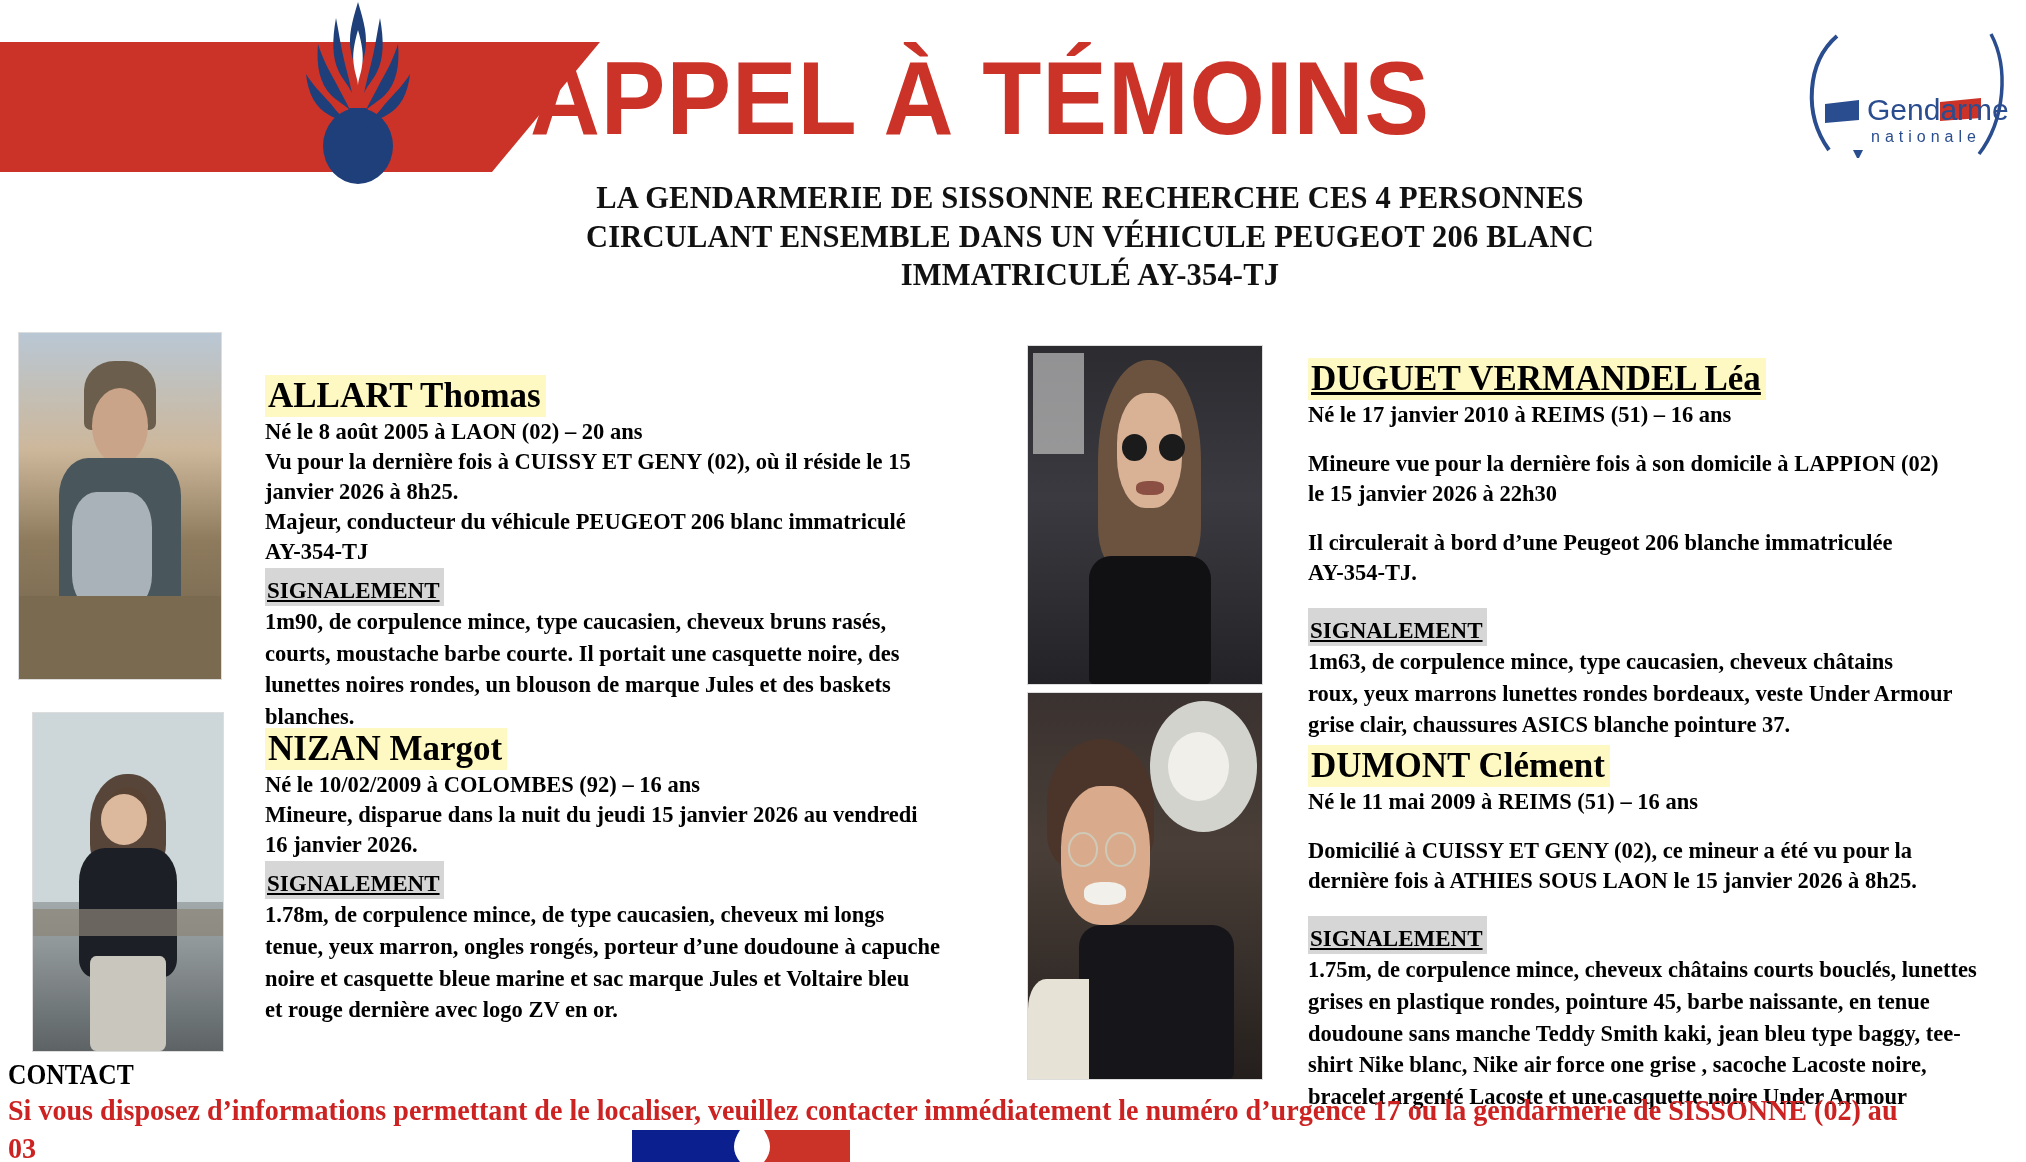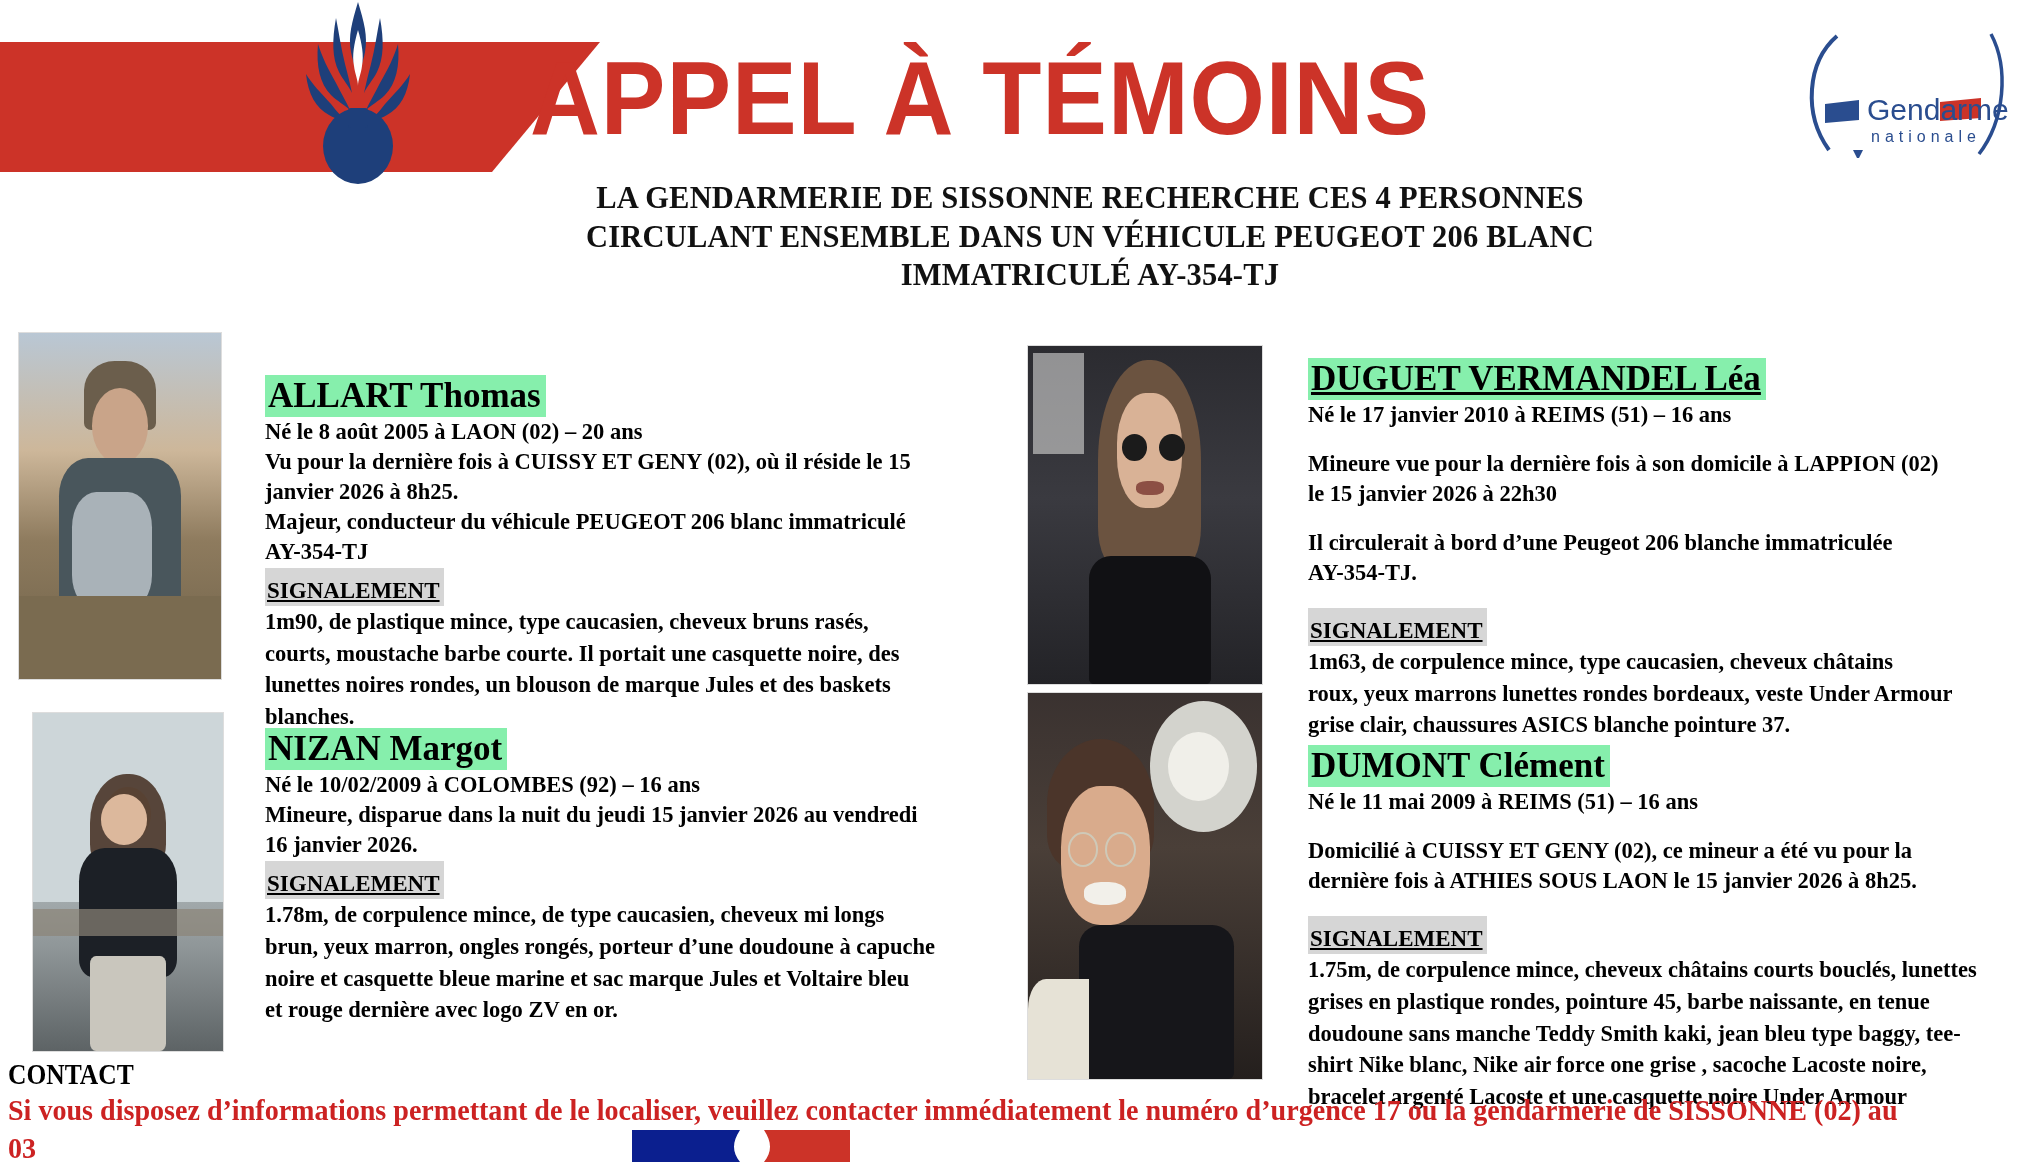--- a/index.html
+++ b/index.html
@@ -45,21 +45,21 @@
   .photo {
     position:absolute; background-size:cover; background-position:center;
     border:1px solid #ddd; overflow:hidden;
   }
   .photo .ph-inner { width:100%; height:100%; }
 
   .ptext { position:absolute; }
 
   .pname {
     display:inline-block;
-    background:#86efac;
+    background:#fef9c3;
     font-family:"Liberation Serif", serif;
     font-weight:bold; font-size:35px; line-height:1.18;
     padding:0 5px 1px 3px; color:#000;
     white-space:nowrap;
   }
   .pname.underline { text-decoration:underline; text-underline-offset:2px; }
 
   .pline {
     font-family:"Liberation Serif", serif;
     font-weight:bold; font-size:22.5px; line-height:1.33;
@@ -160,21 +160,21 @@
     </div>
   </div>
   <div class="ptext" style="left:265px; top:375px; width:700px;">
     <div class="pname">ALLART Thomas</div>
     <div class="pline">Né le 8 août 2005 à LAON (02) – 20 ans</div>
     <div class="pline">Vu pour la dernière fois à CUISSY ET GENY (02), où il réside  le 15</div>
     <div class="pline">janvier 2026 à 8h25.</div>
     <div class="pline">Majeur, conducteur du véhicule PEUGEOT 206 blanc immatriculé</div>
     <div class="pline">AY-354-TJ</div>
     <div><span class="psig">SIGNALEMENT</span></div>
-    <div class="pdesc">1m90, de  plastique mince, type caucasien, cheveux bruns rasés,</div>
+    <div class="pdesc">1m90, de  corpulence mince, type caucasien, cheveux bruns rasés,</div>
     <div class="pdesc">courts, moustache barbe courte. Il portait une casquette noire, des</div>
     <div class="pdesc">lunettes noires rondes, un blouson de marque Jules et des baskets</div>
     <div class="pdesc">blanches.</div>
   </div>
 </div>
 
 <div class="person">
   <div class="photo" style="left:32px; top:712px; width:192px; height:340px;">
     <div class="ph-inner ph2">
       <div class="blob" style="left:0; top:0; width:100%; height:56%; background:#cdd6d9; border-radius:0;"></div>
@@ -186,21 +186,21 @@
       <div class="blob" style="left:0; top:58%; width:100%; height:8%; background:#8b8578; border-radius:0; opacity:.7;"></div>
     </div>
   </div>
   <div class="ptext" style="left:265px; top:728px; width:700px;">
     <div class="pname">NIZAN Margot</div>
     <div class="pline">Né le 10/02/2009 à COLOMBES (92) – 16 ans</div>
     <div class="pline">Mineure, disparue dans la nuit du jeudi 15 janvier 2026 au vendredi</div>
     <div class="pline">16 janvier 2026.</div>
     <div><span class="psig">SIGNALEMENT</span></div>
     <div class="pdesc">1.78m, de corpulence mince, de type caucasien, cheveux mi longs</div>
-    <div class="pdesc">brun, yeux marron, ongles rongés, porteur d’une doudoune à capuche</div>
+    <div class="pdesc">tenue, yeux marron, ongles rongés, porteur d’une doudoune à capuche</div>
     <div class="pdesc">noire et casquette bleue marine et sac marque Jules et Voltaire bleu</div>
     <div class="pdesc">et rouge dernière avec logo ZV en or.</div>
   </div>
 </div>
 
 <div class="person">
   <div class="photo" style="left:1027px; top:345px; width:236px; height:340px;">
     <div class="ph-inner ph3">
       <div class="blob" style="left:30%; top:4%; width:44%; height:62%; background:#6b5340; border-radius:48% 48% 20% 20%;"></div>
       <div class="blob" style="left:38%; top:14%; width:28%; height:34%; background:#d9b296; border-radius:44%;"></div>

